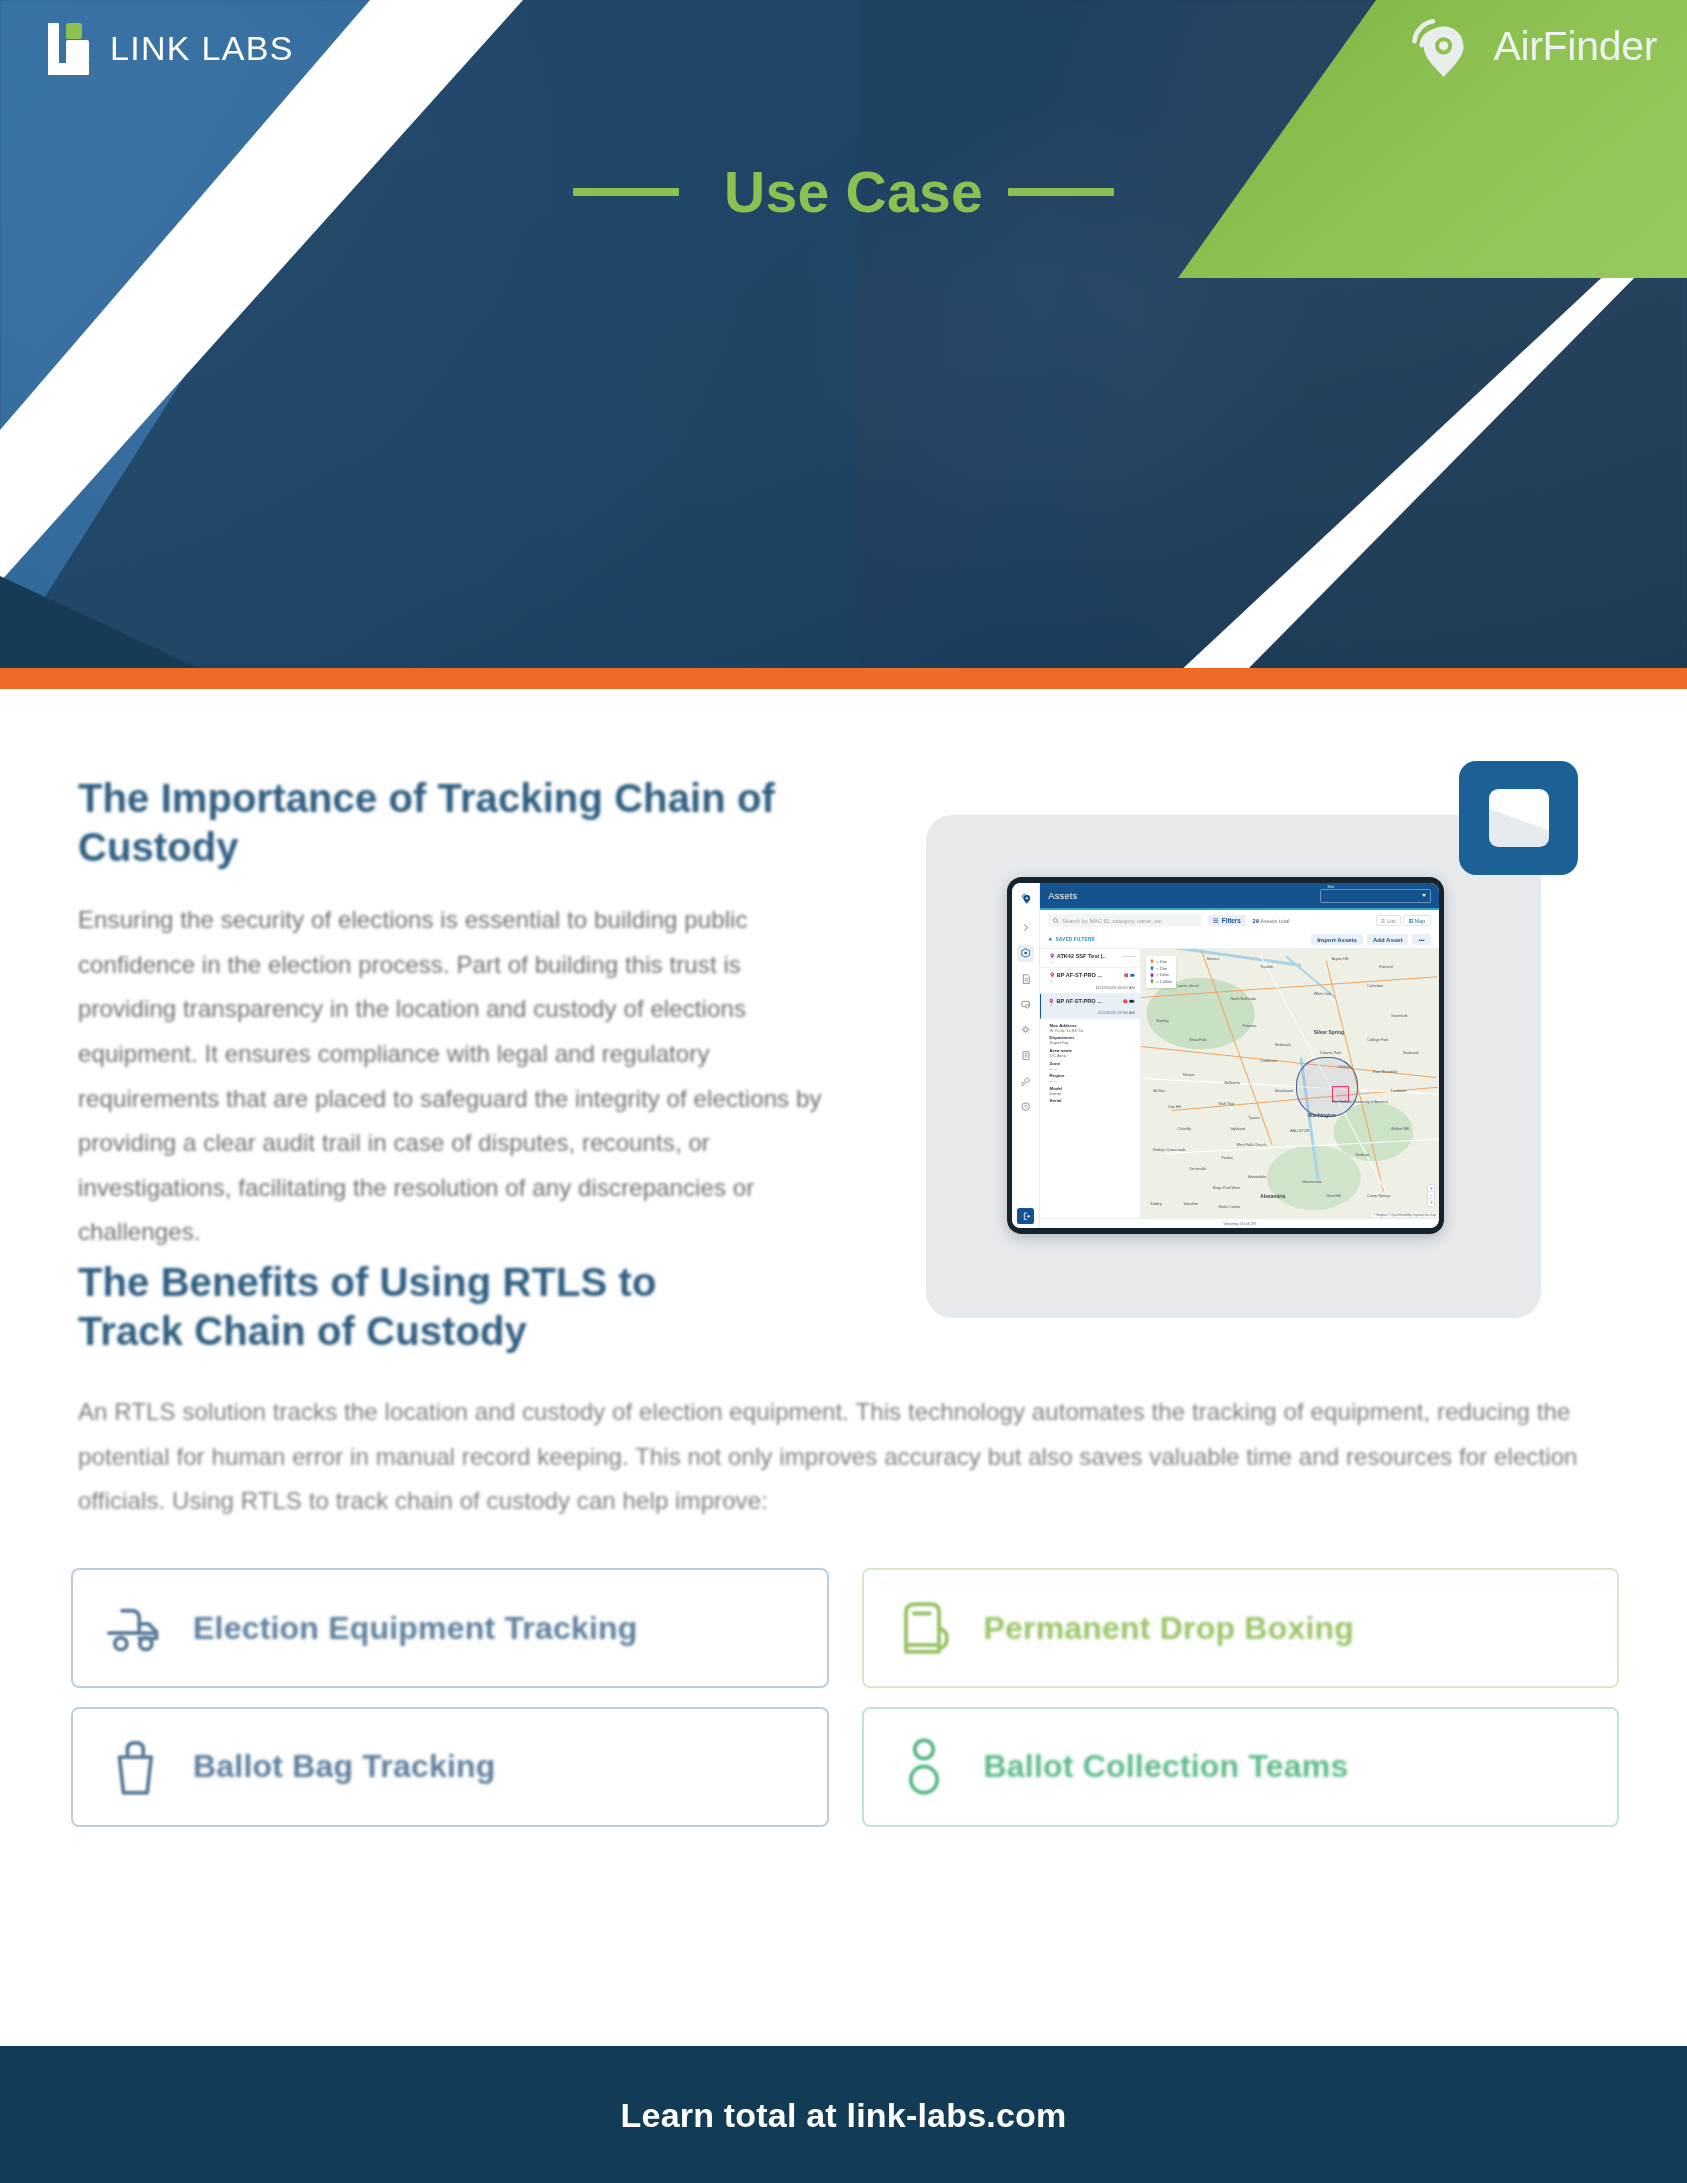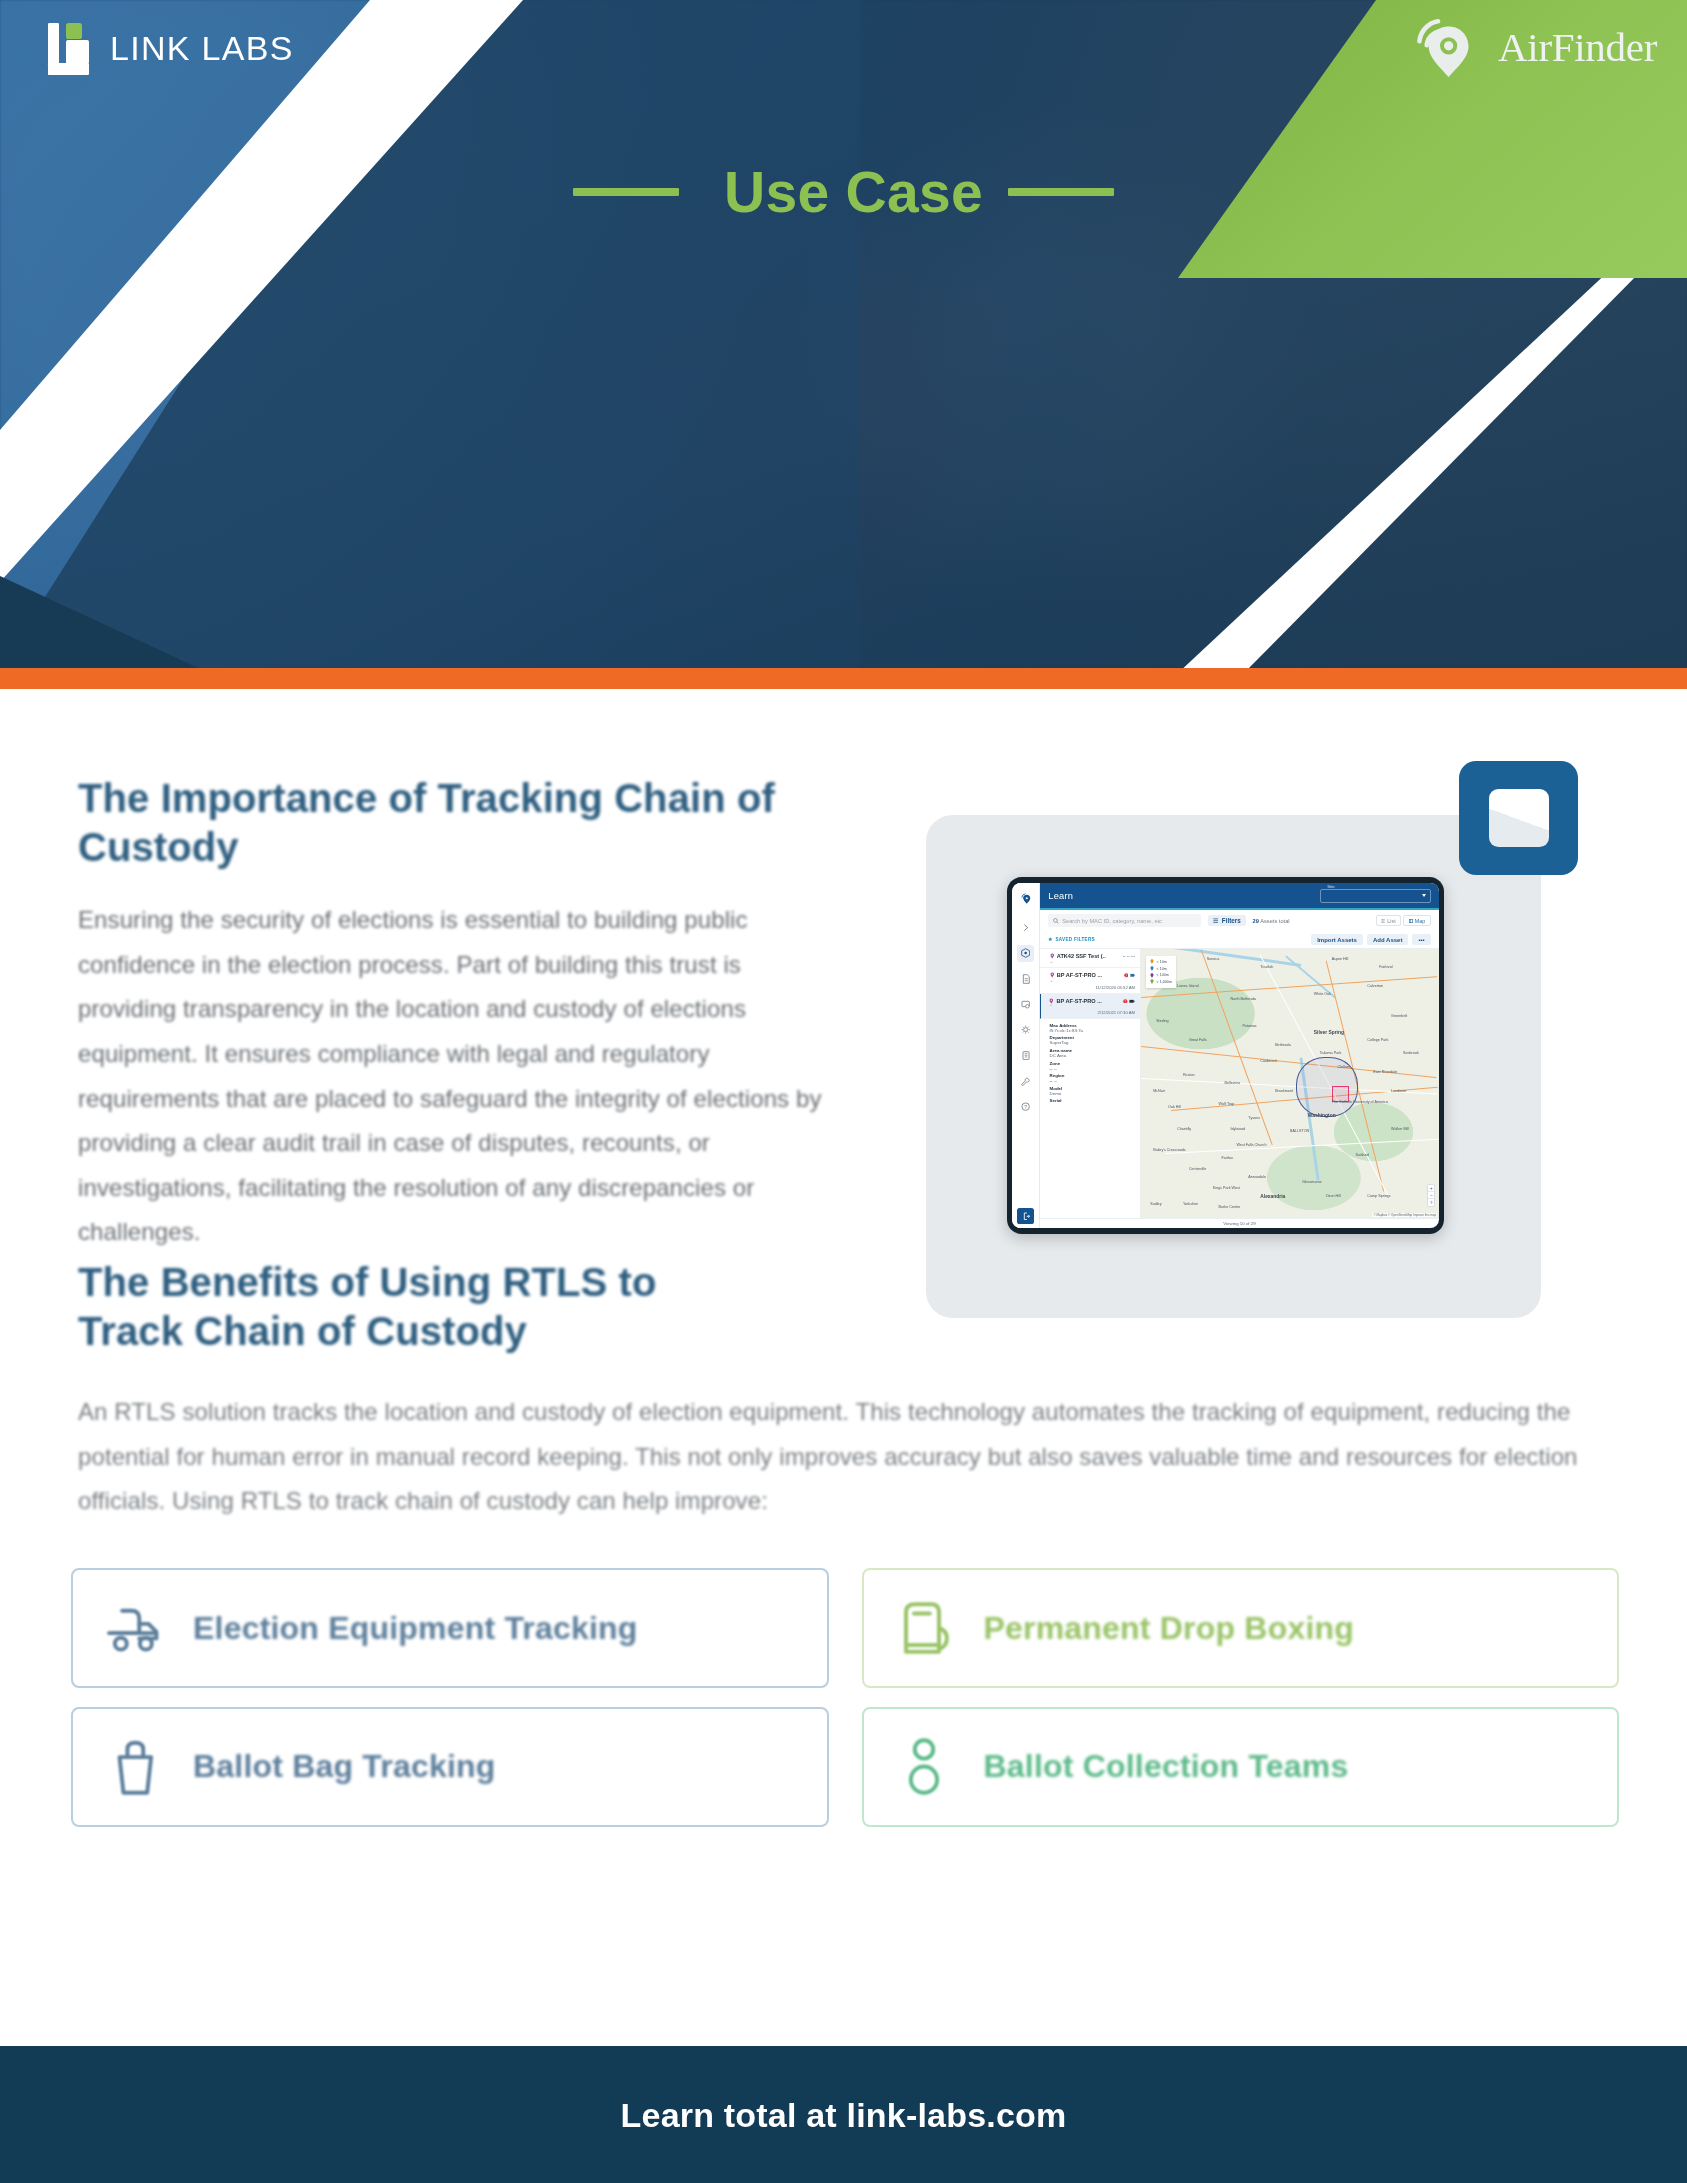--- a/index.html
+++ b/index.html
@@ -58,21 +58,21 @@
   
   .ll-logo { position:absolute; left:48px; top:22.5px; display:flex; align-items:center; gap:17px; }
   .ll-mark { position:relative; width:45px; height:52px; }
   .ll-mark .bar { position:absolute; left:0; top:0; width:11.2px; height:52px; background:#fff; border-radius:1.3px; }
   .ll-mark .foot { position:absolute; left:0; bottom:0; width:41px; height:12px; background:#fff; border-radius:1.3px; }
   .ll-mark .inner { position:absolute; left:18px; top:17px; width:22.5px; height:24px; background:#fff; border-radius:2px; }
   .ll-mark .dot { position:absolute; left:18px; top:0; width:16px; height:16px; background:#8cc152; border-radius:2.6px; }
   .ll-word { color:#fff; font-size:34px; letter-spacing:1.3px; font-weight:400; }
 
   
-  .af-logo { position:absolute; right:30px; top:12px; display:flex; align-items:center; gap:24px;font-family:Liberation Serif, serif; }
+  .af-logo { position:absolute; right:30px; top:12px; display:flex; align-items:center; gap:24px; }
   .af-word { color:#eef2f0; font-size:41px; font-weight:400; letter-spacing:-0.3px; }
 
   
   .hero-eyebrow { position:absolute; left:0; right:0; top:159px; display:flex; align-items:center; justify-content:center; gap:25px; }
   .hero-eyebrow .rule { width:106px; height:8px; background:#8cc152; border-radius:1.3px; }
   .hero-eyebrow .txt { color:#8cc152; font-size:57px; font-weight:700; letter-spacing:0.3px;margin-left:20px; }
   .hero-title { position:absolute; left:0; right:0; top:245px; text-align:center; color:#fff;
                 font-size:87px; font-weight:700; line-height:1.03; letter-spacing:-0.7px; padding:0 198px; }
 
   
@@ -312,21 +312,21 @@
           <svg width="8.6" height="8.6" viewBox="0 0 13 13">
               <path d="M7.5 1.5H3.5v10h4" fill="none" stroke="#fff" stroke-width="1.3"></path>
               <path d="M7 6.5h4.5M9.5 4.5l2 2-2 2" fill="none" stroke="#fff" stroke-width="1.3"></path>
             </svg>
         </div>
       </div>
 
       <div class="tb-main">
 
         <div class="tb-top">
-          <div class="tb-top-title">Learn</div>
+          <div class="tb-top-title">Assets</div>
           <div class="tb-site">
             <span class="lbl">Site</span>
             <span class="cv"></span>
           </div>
         </div>
 
         <div class="tb-accent"></div>
 
         <div class="tb-toolbar">
           <div class="tb-search">

